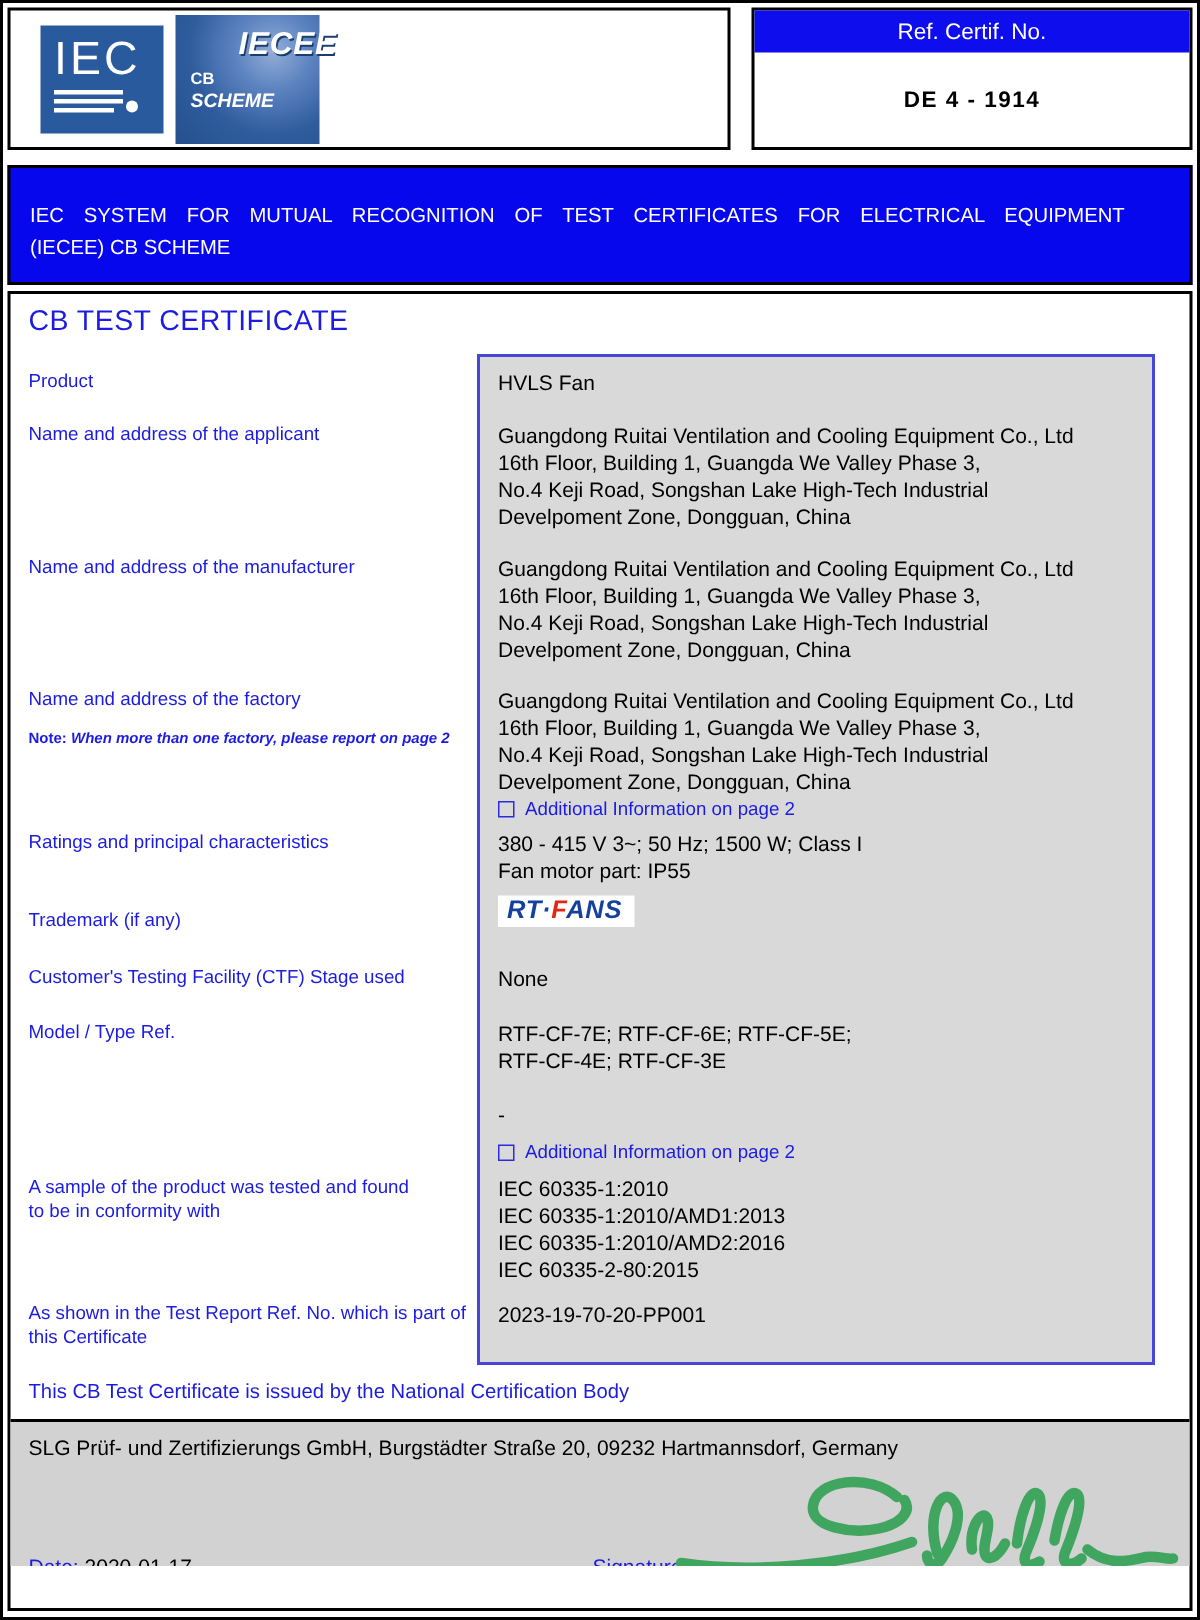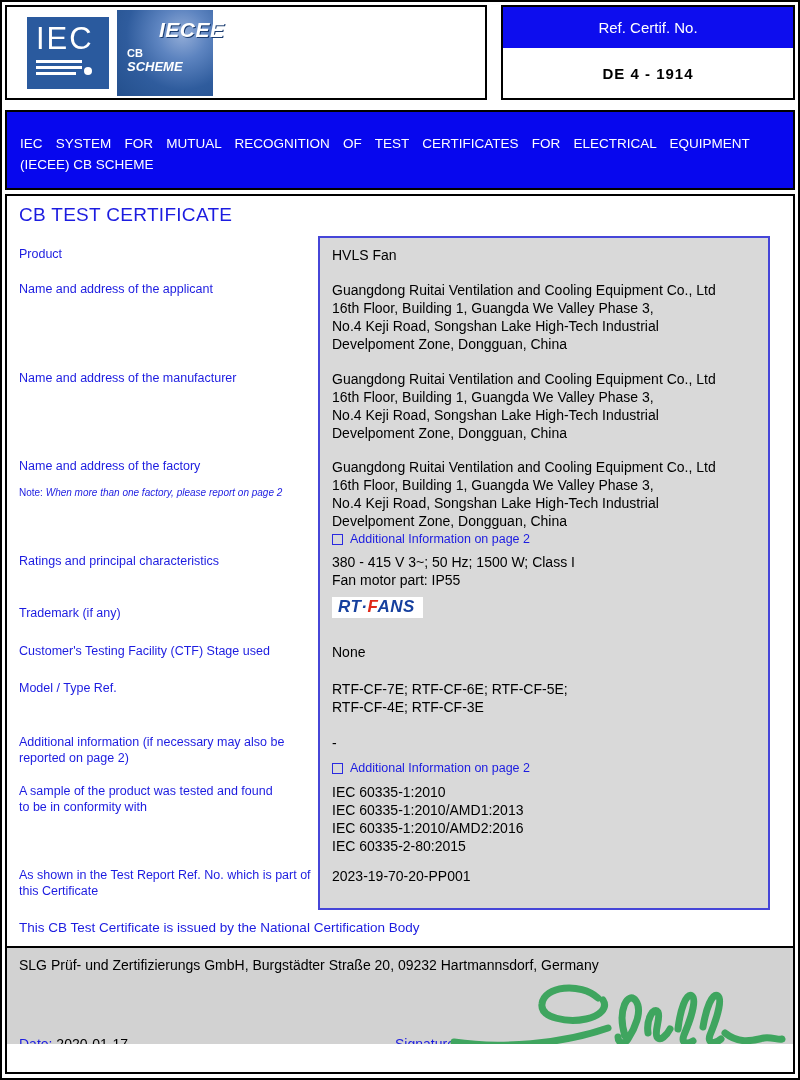--- a/index.html
+++ b/index.html
@@ -15,21 +15,21 @@
   .iec-tile .iec-word{font-size:31px;line-height:30px;letter-spacing:2px;font-weight:400;}
   .iec-lines{position:relative;width:56px;margin-top:6px;}
   .iec-lines .l{height:3px;background:#fff;margin-bottom:3px;width:46px;}
   .iec-lines .dot{position:absolute;right:0;bottom:0;width:8px;height:8px;border-radius:50%;background:#fff;}
   .iecee-tile{width:96px;height:86px;color:#fff;padding:8px 0 0 10px;
     background:radial-gradient(circle at 68% 28%, #93add8 0%, #5d84c0 28%, #2f5c9d 62%, #24508d 100%);}
   .iecee-word{font-style:italic;font-weight:900;font-size:21px;letter-spacing:.5px;text-shadow:1px 1px 0 #1a3c70;margin-left:32px;}
   .iecee-cb{font-weight:700;font-size:11px;margin-top:5px;}
   .iecee-scheme{font-weight:700;font-style:italic;font-size:13px;}
   .header-right{flex:1;border:2px solid #000;background:#fff;display:flex;flex-direction:column;}
-  .ref-bar{height:41px;background:#0d0dee;color:#fff;font-size:15px;display:flex;align-items:center;justify-content:center;}
+  .ref-bar{height:28px;background:#0d0dee;color:#fff;font-size:15px;display:flex;align-items:center;justify-content:center;}
   .ref-no{flex:1;display:flex;align-items:center;justify-content:center;font-weight:bold;font-size:15px;color:#000;letter-spacing:1px;}
   
   .banner{border:2px solid #000;height:80px;background:#0707ee;color:#fff;padding:21px 13px 0 13px;font-size:13.5px;line-height:21px;margin-bottom:4px;}
   .banner .line1{display:block;word-spacing:9.5px;}
   .banner .line2{display:block;}
   
   .main{border:2px solid #000;height:880px;position:relative;background:#fff;}
   .abs{position:absolute;}
   .title{left:12px;top:8px;color:#1c1ce0;font-size:19px;letter-spacing:.3px;}
   .lbl{left:12px;width:300px;color:#1c1ce0;font-size:12.5px;line-height:16px;}
@@ -87,29 +87,27 @@
     <span class="line2">(IECEE) CB SCHEME</span>
   </div>
 
   <div class="main">
     <div class="abs title">CB TEST CERTIFICATE</div>
 
     <div class="abs lbl" style="top:50px;">Product</div>
     <div class="abs lbl" style="top:85px;">Name and address of the applicant</div>
     <div class="abs lbl" style="top:174px;">Name and address of the manufacturer</div>
     <div class="abs lbl" style="top:262px;">Name and address of the factory</div>
-    <div class="abs note" style="left:12px;top:291px;width:300px;">
+    <div class="abs note" style="left:12px;top:291px;width:300px;font-weight:bold;">
       <span>Note: </span><em>When more than one factory, please report on page 2</em>
     </div>
     <div class="abs lbl" style="top:357px;">Ratings and principal characteristics</div>
     <div class="abs lbl" style="top:409px;">Trademark (if any)</div>
     <div class="abs lbl" style="top:447px;">Customer's Testing Facility (CTF) Stage used</div>
     <div class="abs lbl" style="top:484px;">Model / Type Ref.</div>
-    <div class="abs lbl pre" style="top:538px;">Additional information (if necessary may also be
-reported on page 2)</div>
     <div class="abs lbl pre" style="top:587px;">A sample of the product was tested and found
 to be in conformity with</div>
     <div class="abs lbl pre" style="top:671px;">As shown in the Test Report Ref. No. which is part of
 this Certificate</div>
 
     <div class="value-box">
       <div class="val" style="top:8px;">HVLS Fan</div>
       <div class="val pre" style="top:43px;">Guangdong Ruitai Ventilation and Cooling Equipment Co., Ltd
 16th Floor, Building 1, Guangda We Valley Phase 3,
 No.4 Keji Road, Songshan Lake High-Tech Industrial

